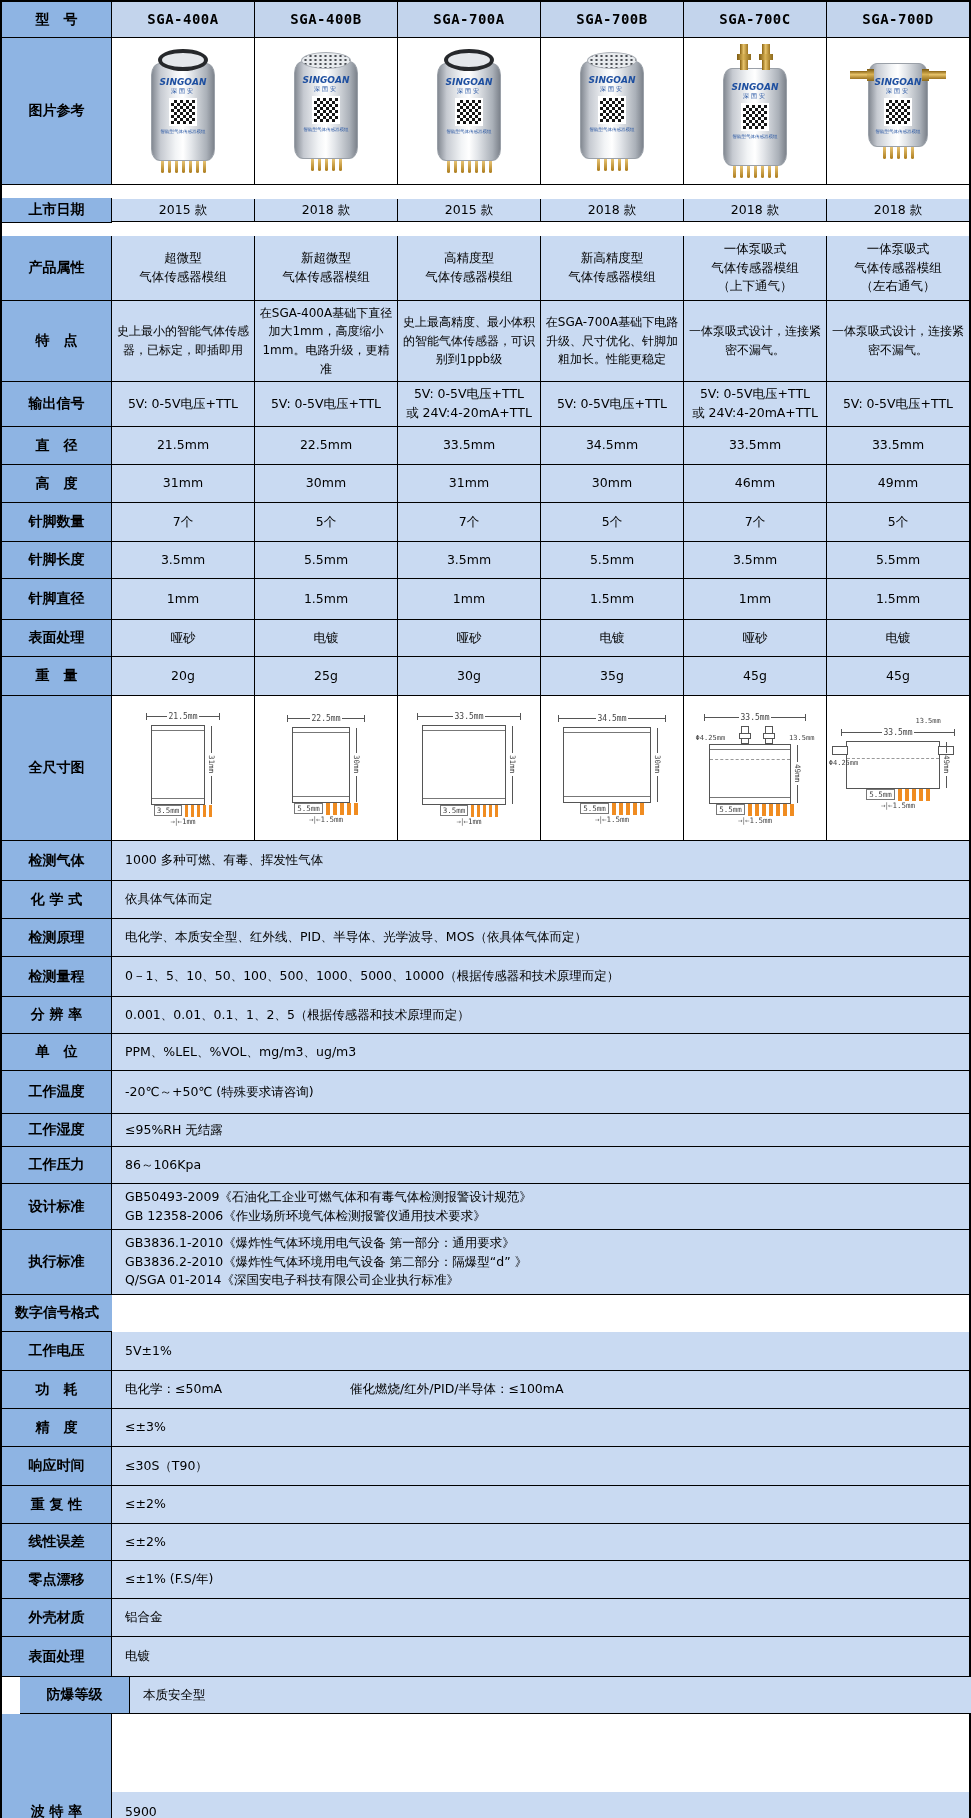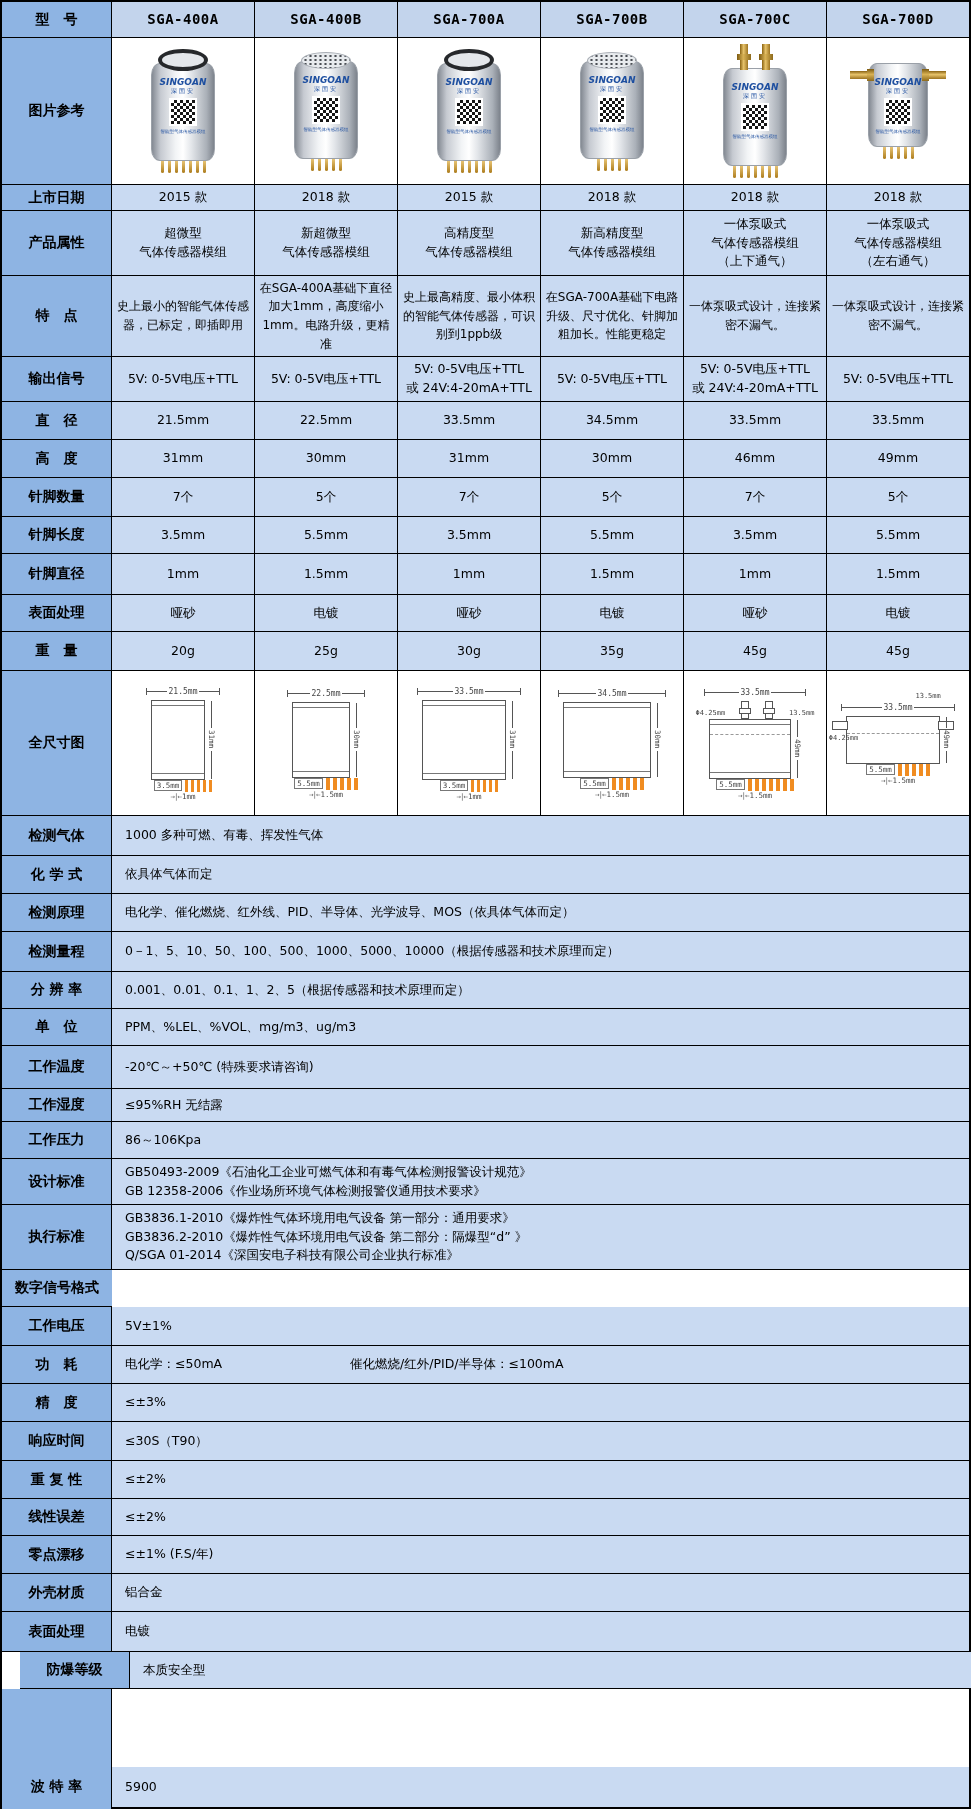--- a/index.html
+++ b/index.html
@@ -104,21 +104,21 @@
       <div class="cell lbl">
         <span>图片参考</span>
       </div>
       <div class="cell val white photocell"><div class="sensor"><div class="cap-ring"></div><div class="sbody"><div class="slogo">SINGOAN</div><div class="ssub">深国安</div><div class="sqr"></div><div class="sbl">智能型气体传感器模组</div></div><div class="spins"><div class="spin"></div><div class="spin"></div><div class="spin"></div><div class="spin"></div><div class="spin"></div><div class="spin"></div><div class="spin"></div></div></div></div>
       <div class="cell val white photocell"><div class="sensor"><div class="cap-holes"></div><div class="sbody"><div class="slogo">SINGOAN</div><div class="ssub">深国安</div><div class="sqr"></div><div class="sbl">智能型气体传感器模组</div></div><div class="spins"><div class="spin"></div><div class="spin"></div><div class="spin"></div><div class="spin"></div><div class="spin"></div></div></div></div>
       <div class="cell val white photocell"><div class="sensor"><div class="cap-ring"></div><div class="sbody"><div class="slogo">SINGOAN</div><div class="ssub">深国安</div><div class="sqr"></div><div class="sbl">智能型气体传感器模组</div></div><div class="spins"><div class="spin"></div><div class="spin"></div><div class="spin"></div><div class="spin"></div><div class="spin"></div><div class="spin"></div><div class="spin"></div></div></div></div>
       <div class="cell val white photocell"><div class="sensor"><div class="cap-holes"></div><div class="sbody"><div class="slogo">SINGOAN</div><div class="ssub">深国安</div><div class="sqr"></div><div class="sbl">智能型气体传感器模组</div></div><div class="spins"><div class="spin"></div><div class="spin"></div><div class="spin"></div><div class="spin"></div><div class="spin"></div></div></div></div>
       <div class="cell val white photocell"><div class="sensor"><div class="ptubes"><div class="ptube"></div><div class="ptube"></div></div><div class="sbody"><div class="slogo">SINGOAN</div><div class="ssub">深国安</div><div class="sqr"></div><div class="sbl">智能型气体传感器模组</div></div><div class="spins"><div class="spin"></div><div class="spin"></div><div class="spin"></div><div class="spin"></div><div class="spin"></div><div class="spin"></div><div class="spin"></div></div></div></div>
       <div class="cell val white photocell"><div class="sensor"><div class="sbody short"><div class="stube left"></div><div class="stube right"></div><div class="slogo">SINGOAN</div><div class="ssub">深国安</div><div class="sqr"></div><div class="sbl">智能型气体传感器模组</div></div><div class="spins"><div class="spin"></div><div class="spin"></div><div class="spin"></div><div class="spin"></div><div class="spin"></div></div></div></div>
     </div>
-    <div class="row " style="height: 26px;">
+    <div class="row " style="height: 51px; align-items: center;">
       <div class="cell lbl">
         <span>上市日期</span>
       </div>
       <div class="cell val"><span>2015 款</span></div>
       <div class="cell val"><span>2018 款</span></div>
       <div class="cell val"><span>2015 款</span></div>
       <div class="cell val"><span>2018 款</span></div>
       <div class="cell val"><span>2018 款</span></div>
       <div class="cell val"><span>2018 款</span></div>
     </div>
@@ -262,21 +262,21 @@
     <div class="row widerow" style="height: 38px;">
       <div class="cell lbl">
         <span>化 学 式</span>
       </div>
       <div class="cell val"><span>依具体气体而定</span></div>
     </div>
     <div class="row widerow" style="height: 38px;">
       <div class="cell lbl">
         <span>检测原理</span>
       </div>
-      <div class="cell val"><span>电化学、催化燃烧、红外线、PID、半导体、光学波导、MOS（依具体气体而定）</span></div>
+      <div class="cell val"><span>电化学、本质安全型、红外线、PID、半导体、光学波导、MOS（依具体气体而定）</span></div>
     </div>
     <div class="row widerow" style="height: 40px;">
       <div class="cell lbl">
         <span>检测量程</span>
       </div>
       <div class="cell val"><span>0－1、5、10、50、100、500、1000、5000、10000（根据传感器和技术原理而定）</span></div>
     </div>
     <div class="row widerow" style="height: 37px;">
       <div class="cell lbl">
         <span>分 辨 率</span>

